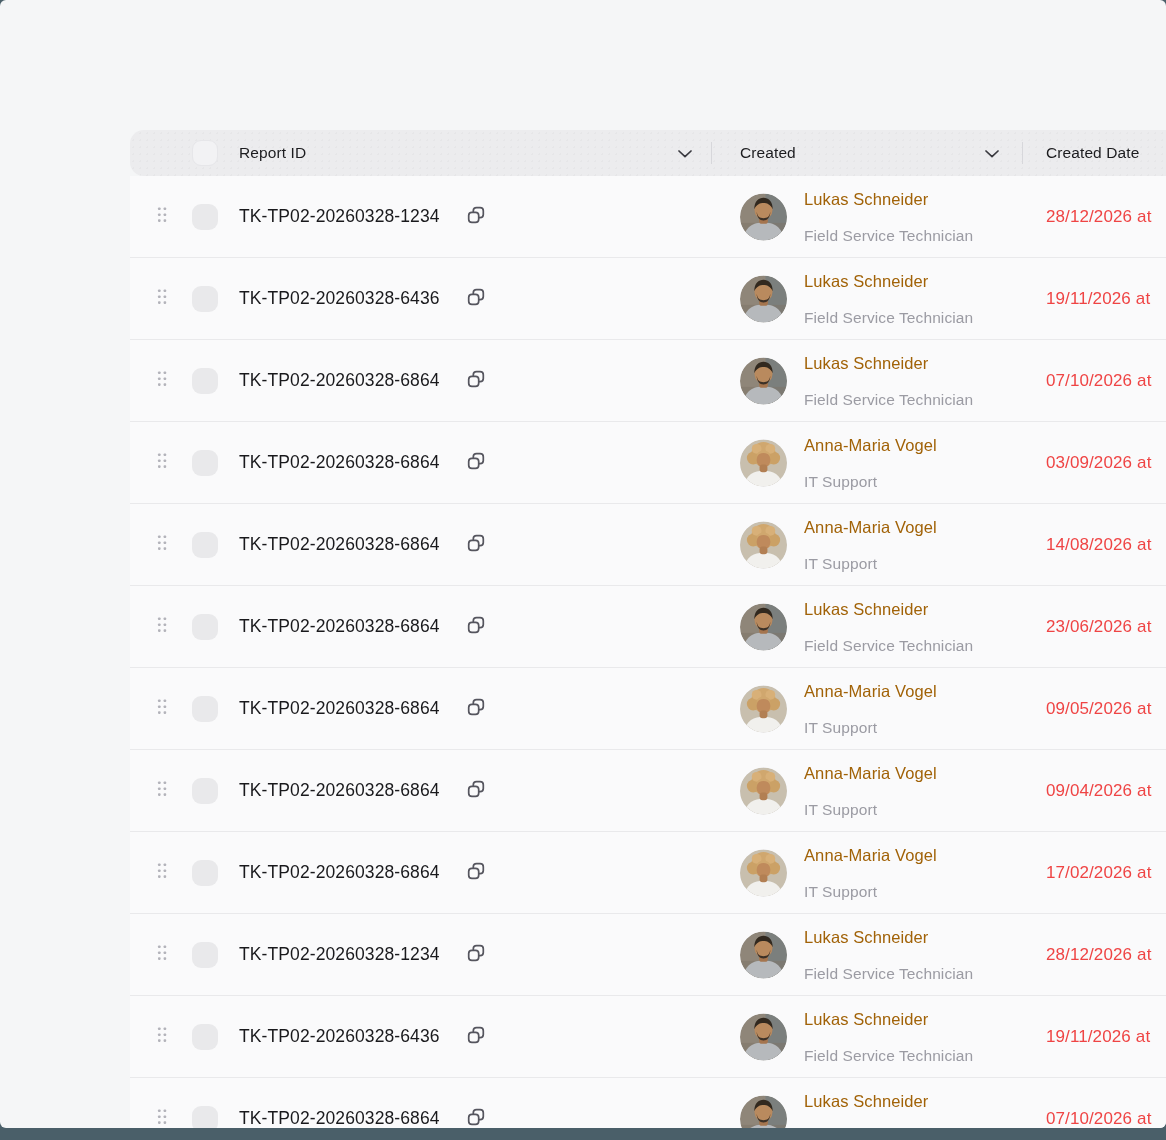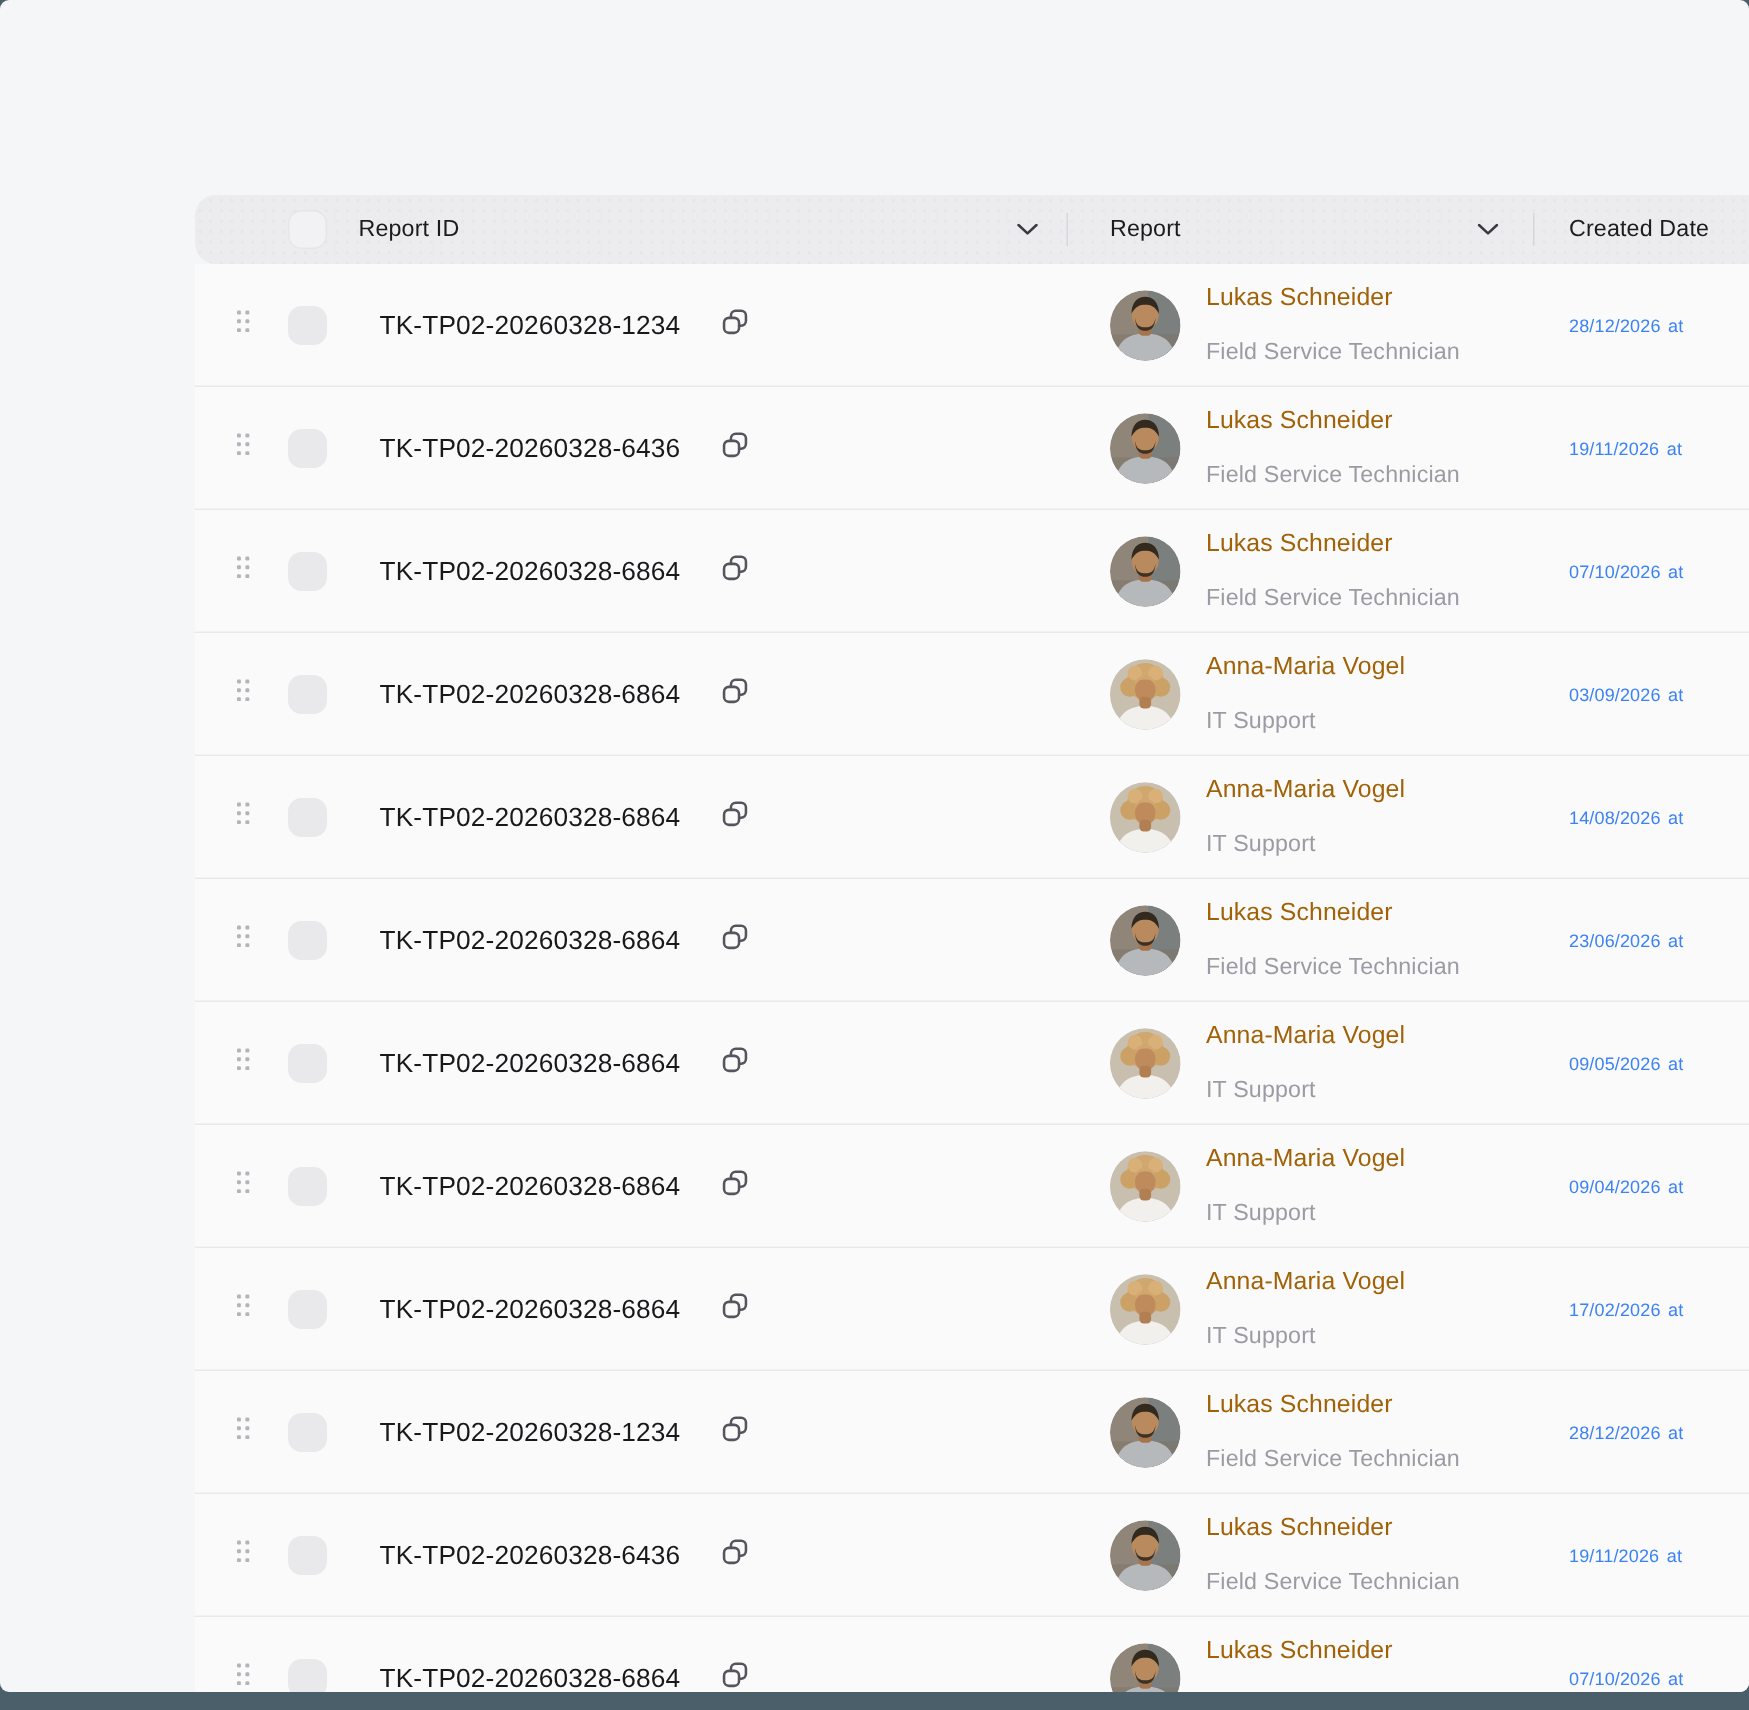--- a/index.html
+++ b/index.html
@@ -63,21 +63,21 @@
   }
   .drag-handle { left: 27px; cursor: grab; display: flex; }
   .row-checkbox {
     left: 62px;
     width: 26px; height: 26px;
     border-radius: 9px;
     background: #e9e9eb;
     cursor: pointer;
   }
   .id-group {
-    left: 123px;
+    left: 109px;
     display: flex;
     align-items: center;
     gap: 26px;
     white-space: nowrap;
   }
   .report-id {
     font-size: 17.5px;
     font-weight: 500;
     color: #19191c;
     letter-spacing: 0.1px;
@@ -100,22 +100,22 @@
   }
   .assignee-role {
     margin-top: 18px;
     font-size: 15.5px;
     color: #9b9ba3;
     letter-spacing: 0.1px;
   }
   .date-cell {
     left: 916px;
     white-space: nowrap;
-    font-size: 12px;
-    color: #3b82f6;
+    font-size: 17px;
+    color: #ef4444;
     letter-spacing: 0.1px;
   }
   .date-suffix { padding-left: 5px; }
 </style>
 </head>
 <body>
 
 <div class="card">
   <div class="table-wrap">
 
@@ -127,21 +127,21 @@
       <div class="cell-abs chevron-btn" style="left:548px">
         <span>
           <svg width="14" height="8" viewBox="0 0 14 8">
               <polyline points="1,1 7,6.6 13,1" fill="none" stroke="#3a3a40" stroke-width="1.7" stroke-linecap="round" stroke-linejoin="round"></polyline>
             </svg>
         </span>
       </div>
 
       <div class="cell-abs v-divider" style="left:581px"></div>
 
-      <div class="cell-abs hdr-label" style="left:610px">Report</div>
+      <div class="cell-abs hdr-label" style="left:610px">Created</div>
 
       <div class="cell-abs chevron-btn" style="left:855px">
         <span>
           <svg width="14" height="8" viewBox="0 0 14 8">
               <polyline points="1,1 7,6.6 13,1" fill="none" stroke="#3a3a40" stroke-width="1.7" stroke-linecap="round" stroke-linejoin="round"></polyline>
             </svg>
         </span>
       </div>
 
       <div class="cell-abs v-divider" style="left:892px"></div>

